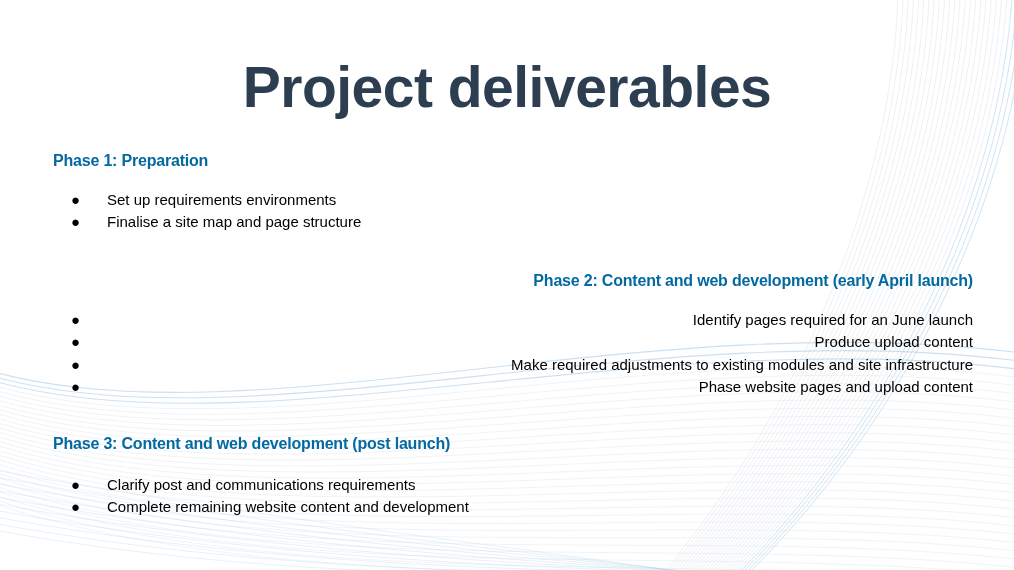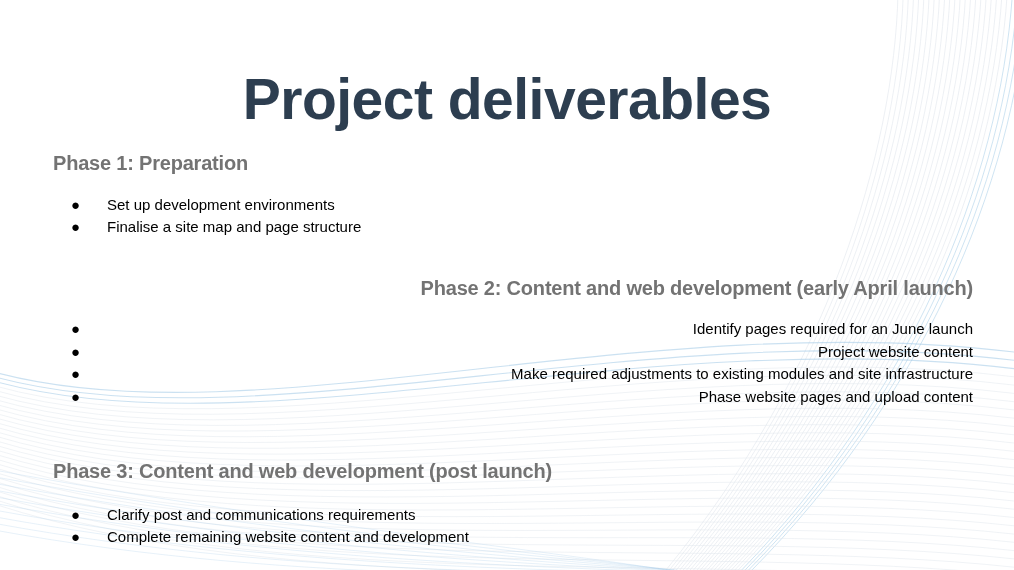--- a/index.html
+++ b/index.html
@@ -33,43 +33,43 @@
   
   #content {
     position: relative;
     z-index: 2;
     width: 1014px;
     height: 570px;
   }
   #slide-title {
     position: absolute;
     left: 0;
-    top: 32px;
+    top: 20px;
     width: 1014px;
     text-align: center;
     font-size: 57px;
     font-weight: bold;
     color: #2d3e50;
     letter-spacing: -0.5px;
     line-height: 1.05;
     white-space: nowrap;
   }
   #body-block {
     position: absolute;
     left: 53px;
     top: 152px;
     width: 920px;
   }
   .phase-section {
     margin: 0;
   }
   .phase-heading {
-    font-size: 20px;
+    font-size: 16px;
     font-weight: bold;
-    color: #737373;
+    color: #0369a1;
     line-height: 1.18;
     letter-spacing: -0.2px;
     white-space: nowrap;
   }
   .bullet-list {
     list-style: none;
     margin: 0;
     padding: 0;
   }
   .bullet-item {
@@ -85,21 +85,21 @@
     left: 18px;
     top: 0;
     font-size: 15px;
     line-height: 22.5px;
     color: #000000;
   }
   
   .sec-1 .bullet-list { margin-top: 18px; }
   .sec-2 { margin-top: 38px; text-align: right; }
   .sec-2 .bullet-list { margin-top: 18px; }
-  .sec-3 { margin-top: 52px; }
+  .sec-3 { margin-top: 36px; }
   .sec-3 .bullet-list { margin-top: 20px; }
 </style>
 </head>
 <body>
 
 <div id="slide">
 
   <svg id="bg-decoration" viewBox="0 0 1014 570" preserveAspectRatio="none" aria-hidden="true">
     <g id="fan-top" fill="none" stroke="#dfe6ec" stroke-width="0.9">
         <path d="M 898.0 -6 C 894.0 150.0, 828.0 372.0, 666.0 570" fill="none" stroke="#e2e8ee" stroke-width="0.85" opacity="0.75"></path>
@@ -177,39 +177,39 @@
 
     <h1 id="slide-title">Project deliverables</h1>
 
     <div id="body-block">
 
       <section class="phase-section sec-1">
         <div class="phase-heading">Phase 1: Preparation</div>
         <ul class="bullet-list">
           <li class="bullet-item">
             <span class="bullet-marker">●</span>
-            <span>Set up development environments</span>
+            <span>Set up requirements environments</span>
           </li>
           <li class="bullet-item">
             <span class="bullet-marker">●</span>
             <span>Finalise a site map and page structure</span>
           </li>
         </ul>
       </section>
 
       <section class="phase-section sec-2">
         <div class="phase-heading">Phase 2: Content and web development (early April launch)</div>
         <ul class="bullet-list">
           <li class="bullet-item">
             <span class="bullet-marker">●</span>
             <span>Identify pages required for an June launch</span>
           </li>
           <li class="bullet-item">
             <span class="bullet-marker">●</span>
-            <span>Project website content</span>
+            <span>Produce upload content</span>
           </li>
           <li class="bullet-item">
             <span class="bullet-marker">●</span>
             <span>Make required adjustments to existing modules and site infrastructure</span>
           </li>
           <li class="bullet-item">
             <span class="bullet-marker">●</span>
             <span>Phase website pages and upload content</span>
           </li>
         </ul>

